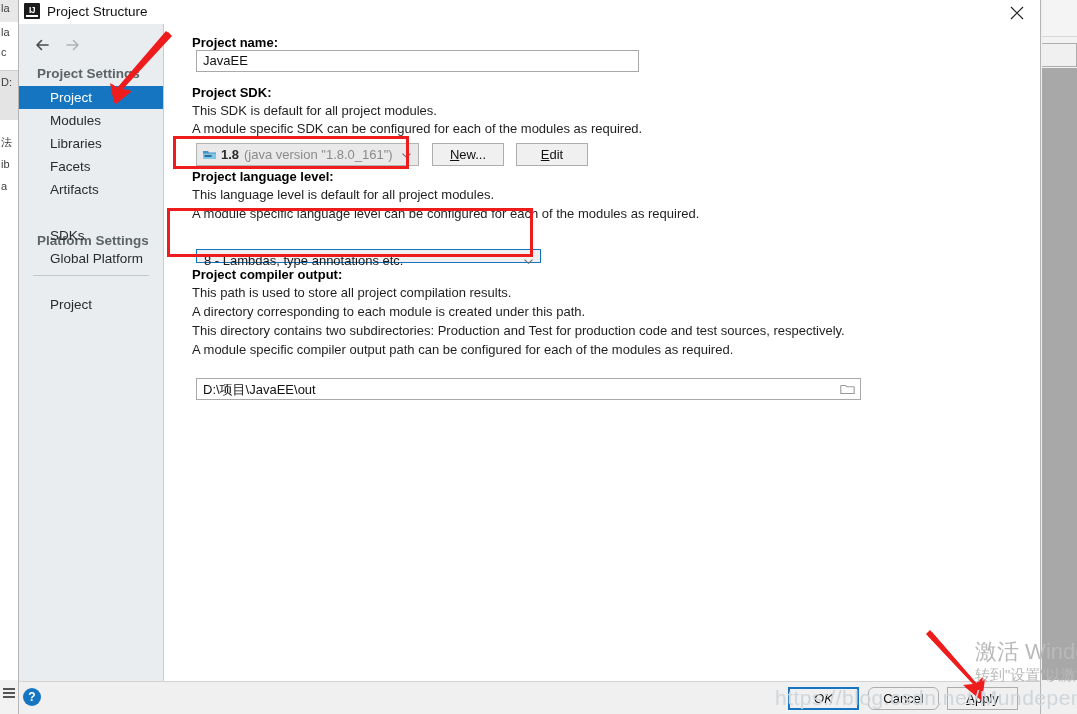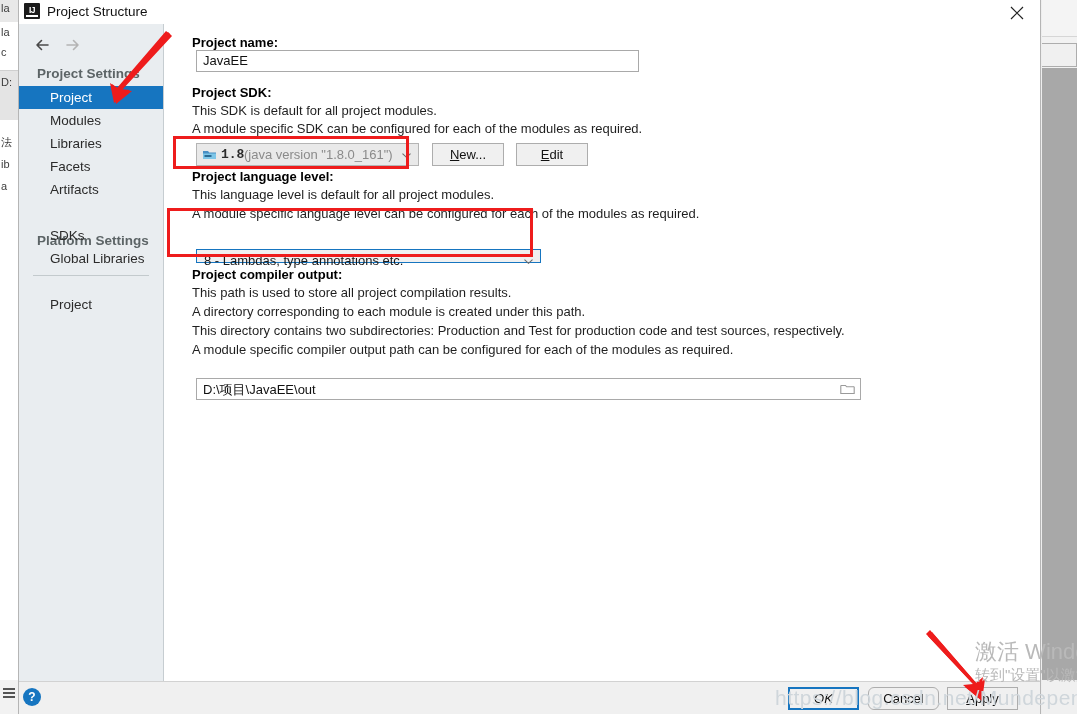--- a/index.html
+++ b/index.html
@@ -295,21 +295,20 @@
     left: 5px; top: 4px;
     width: 15px; height: 14px;
   }
   #sdk-version {
     position: absolute;
     left: 24px; top: 3px;
     font-size: 13px;
     font-weight: bold;
     color: #2b2b2b;
     white-space: nowrap;
-    font-family: Liberation Mono, monospace;
   }
   #sdk-detail {
     position: absolute;
     left: 47px; top: 3px;
     font-size: 13px;
     color: #8a8a8a;
     white-space: nowrap;
   }
   .combo-arrow {
     position: absolute;
@@ -518,21 +517,21 @@
 
     <div class="nav-header" style="top:42px;">Project Settings</div>
     <div class="nav-item selected" style="top:62px;">Project</div>
     <div class="nav-item" style="top:85px;">Modules</div>
     <div class="nav-item" style="top:108px;">Libraries</div>
     <div class="nav-item" style="top:131px;">Facets</div>
     <div class="nav-item" style="top:154px;">Artifacts</div>
 
     <div class="nav-header" style="top:185px;margin-top:24px;">Platform Settings</div>
     <div class="nav-item" style="top:200px;">SDKs</div>
-    <div class="nav-item" style="top:223px;">Global Libraries</div>
+    <div class="nav-item" style="top:223px;">Global Platform</div>
 
     <div id="nav-separator"></div>
     <div class="nav-item" style="top:269px;">Project</div>
   </div>
 
   <div id="content">
 
     <div class="section-title" style="left:28px; top:11px;">Project name:</div>
     <div class="text-input" style="left:32px; top:26px; width:443px; height:22px;">JavaEE</div>
 

